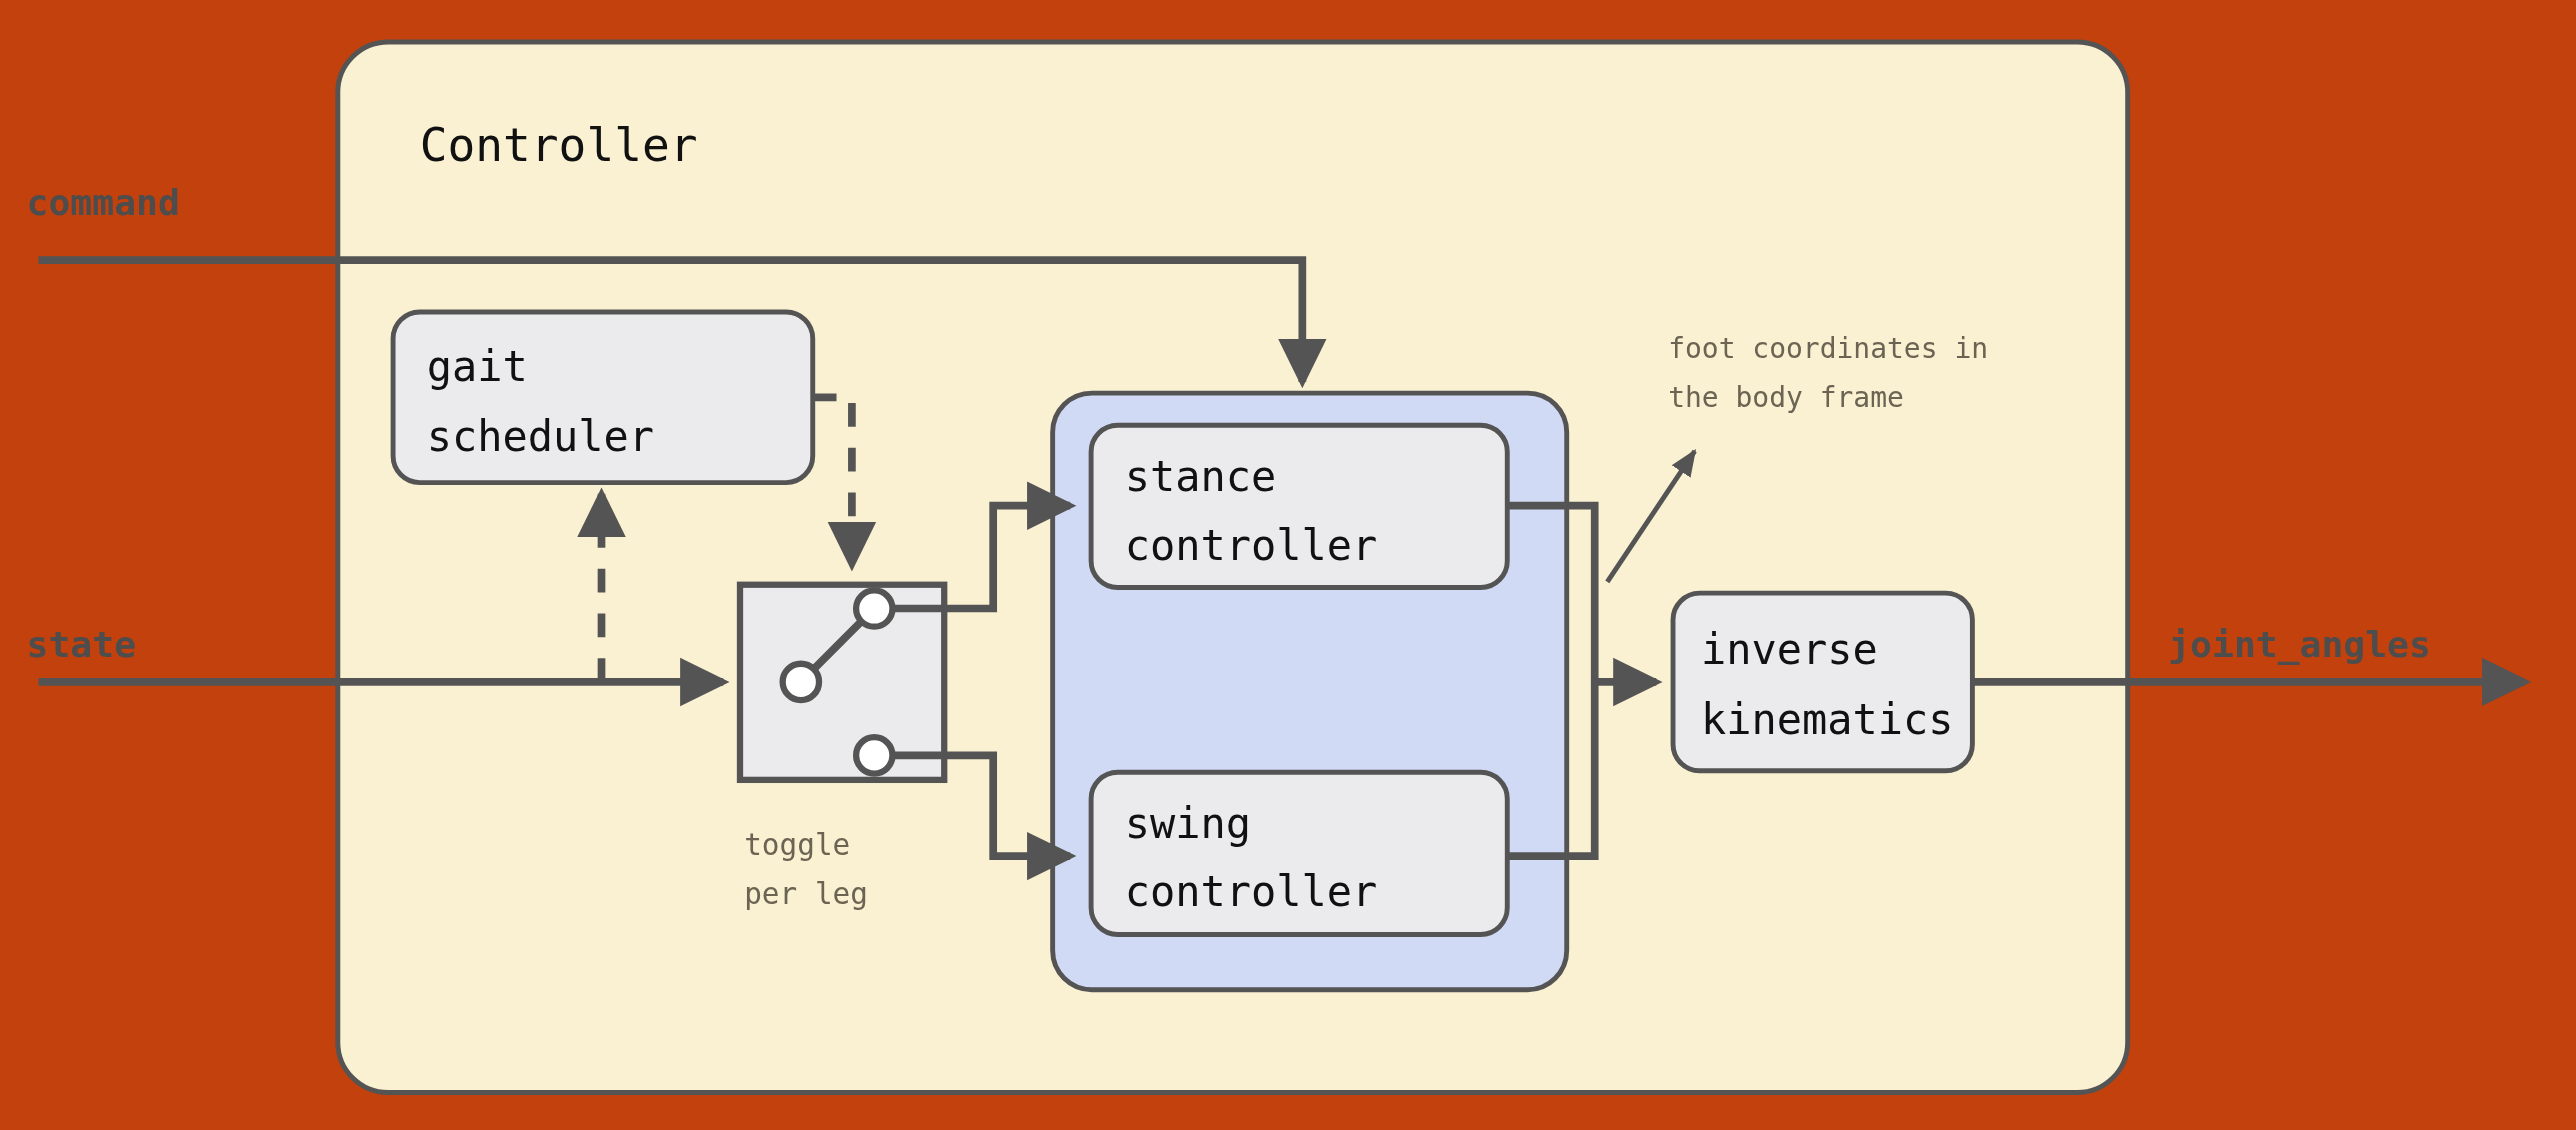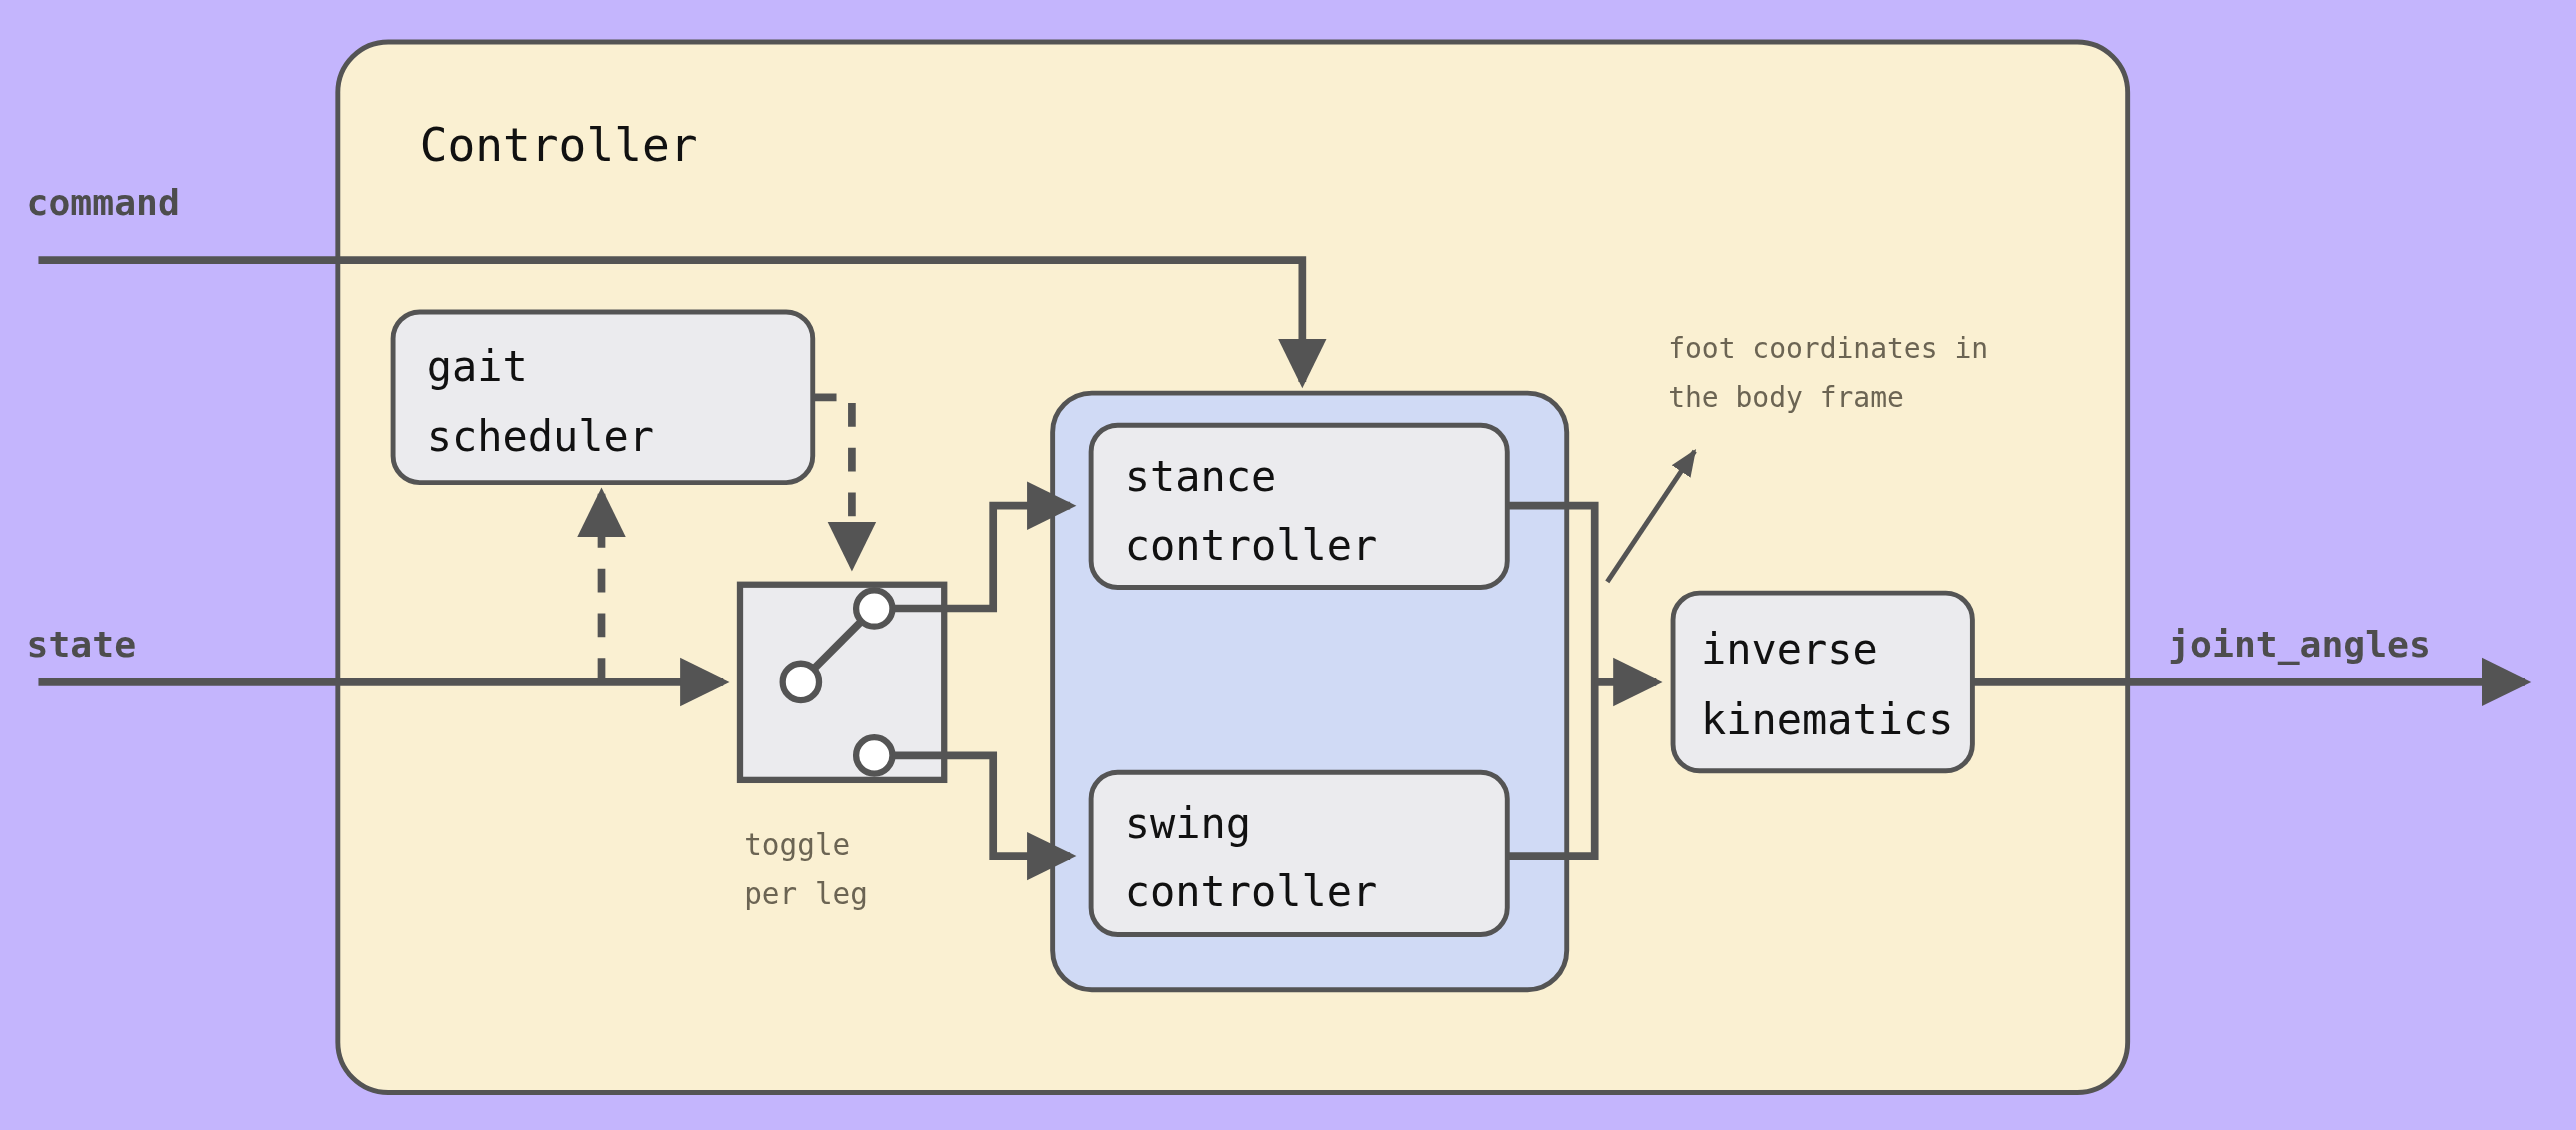--- a/index.html
+++ b/index.html
@@ -4,21 +4,21 @@
 <style>
   html, body {
     margin: 0;
     padding: 0;
     background: #ffffff;
   }
   #stage {
     position: relative;
     width: 2576px;
     height: 1131px;
-    background: #c4b5fd;
+    background: #c2410c;
     font-family: "DejaVu Sans Mono", "Liberation Mono", monospace;
     overflow: hidden;
   }
   svg.diagram {
     position: absolute;
     left: 0;
     top: 0;
     width: 2576px;
     height: 1131px;
   }

